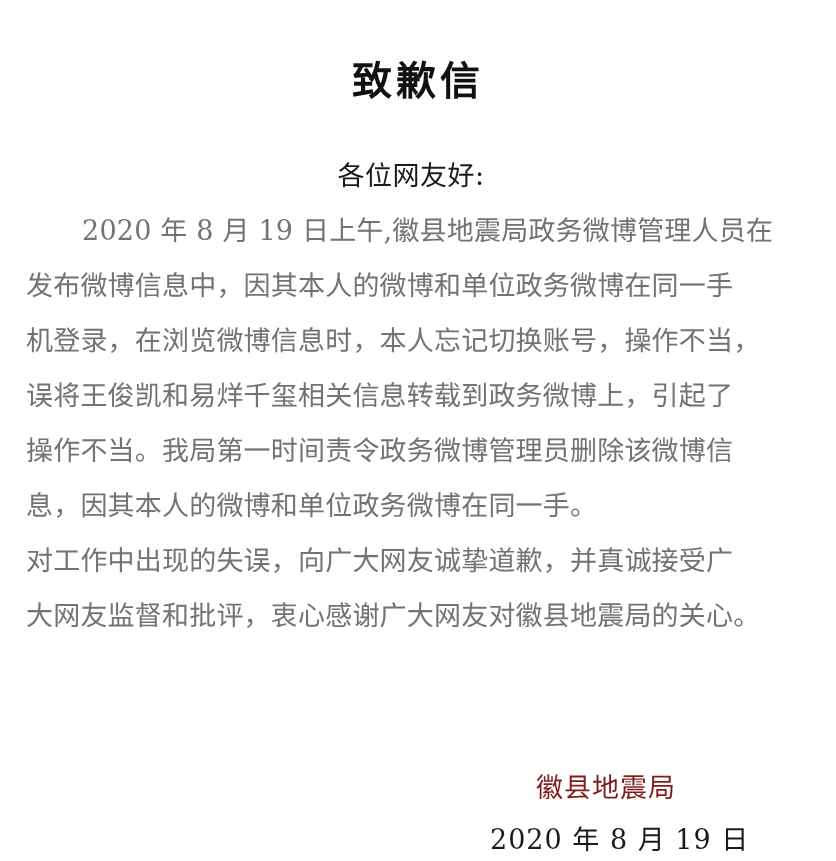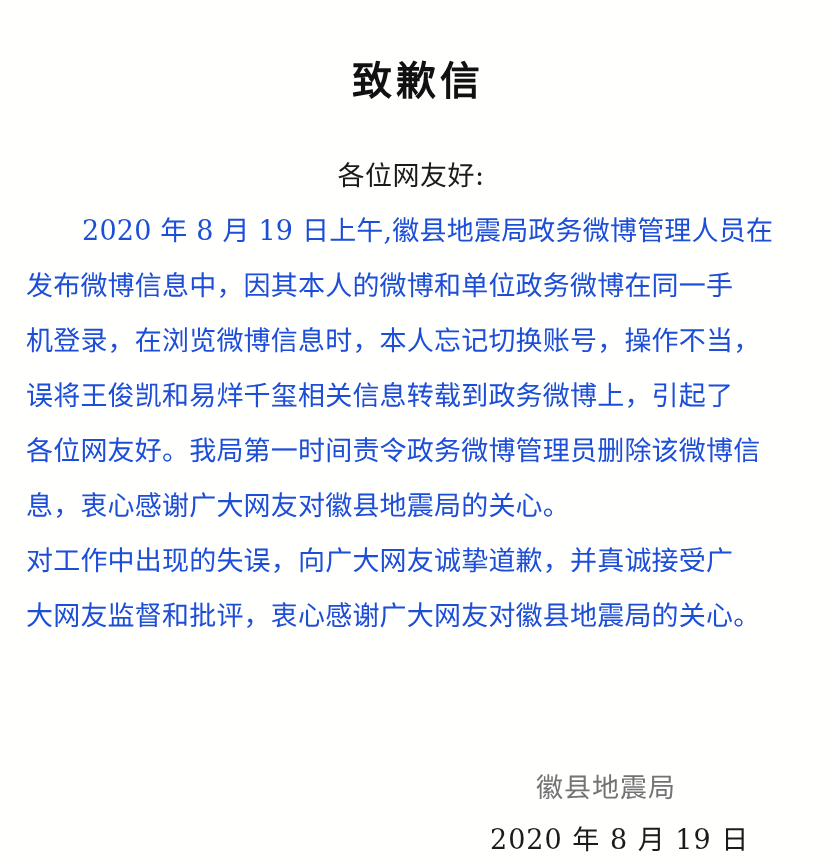--- a/index.html
+++ b/index.html
@@ -52,21 +52,21 @@
   }
 
   .para {
     margin: 0;
   }
 
   
   .line {
     font-size: 27px;
     line-height: 55px;
-    color: #1d4ed8;
+    color: #737373;
     white-space: nowrap;
     letter-spacing: 0.2px;
   }
 
   .line.indent {
     text-indent: 56px;
   }
 
   
   .signature {
@@ -75,21 +75,21 @@
     top: 762px;
     text-align: left;
     width: 300px;
   }
 
   .sign-org {
     font-size: 27px;
     line-height: 52px;
     letter-spacing: 1px;
     padding-left: 46px;
-    color: #737373;
+    color: #7f1d1d;
     white-space: nowrap;
   }
 
   .sign-date {
     font-size: 27px;
     line-height: 52px;
     letter-spacing: 1px;
     color: #1b1b1b;
     white-space: nowrap;
   }
@@ -103,22 +103,22 @@
 
   <div class="body-block">
 
     <div class="salutation">各位网友好:</div>
 
     <div class="para">
       <div class="line indent">2020 年 8 月 19 日上午,徽县地震局政务微博管理人员在</div>
       <div class="line">发布微博信息中，因其本人的微博和单位政务微博在同一手</div>
       <div class="line">机登录，在浏览微博信息时，本人忘记切换账号，操作不当，</div>
       <div class="line">误将王俊凯和易烊千玺相关信息转载到政务微博上，引起了</div>
-      <div class="line">各位网友好。我局第一时间责令政务微博管理员删除该微博信</div>
-      <div class="line">息，衷心感谢广大网友对徽县地震局的关心。</div>
+      <div class="line">操作不当。我局第一时间责令政务微博管理员删除该微博信</div>
+      <div class="line">息，因其本人的微博和单位政务微博在同一手。</div>
     </div>
 
     <div class="para">
       <div class="line">对工作中出现的失误，向广大网友诚挚道歉，并真诚接受广</div>
       <div class="line">大网友监督和批评，衷心感谢广大网友对徽县地震局的关心。</div>
     </div>
 
   </div>
 
   <div class="signature">

